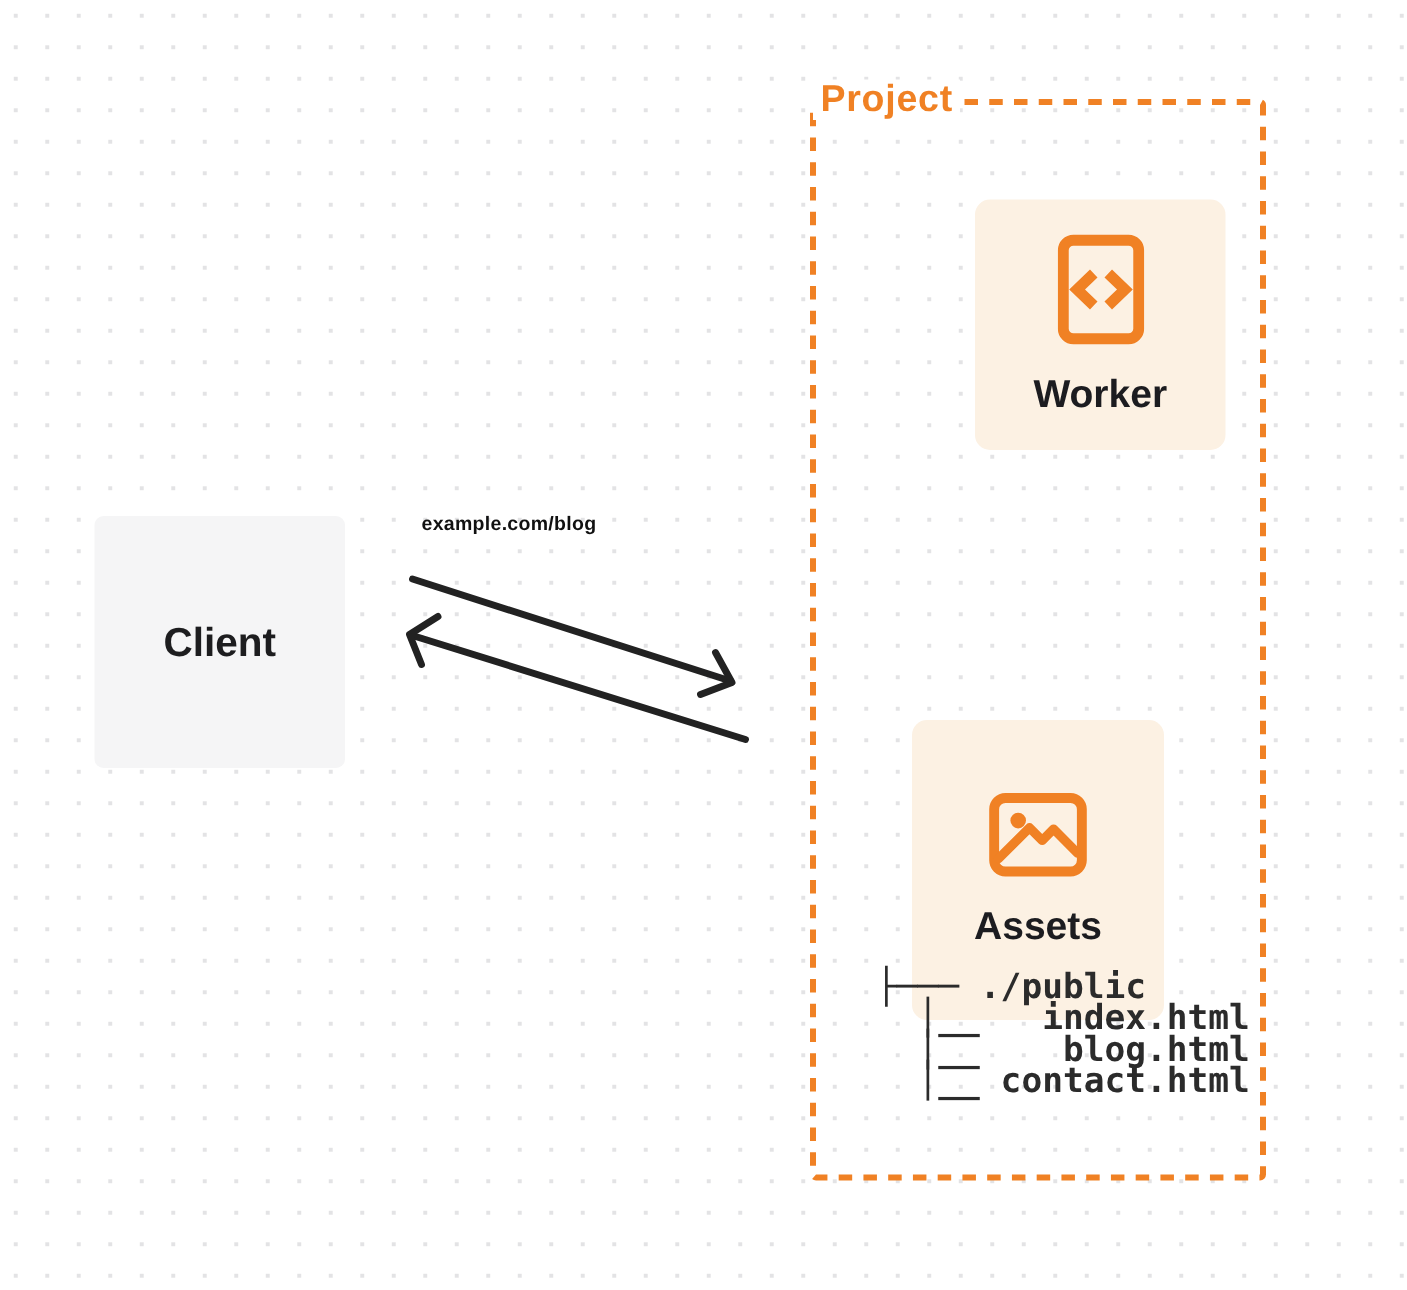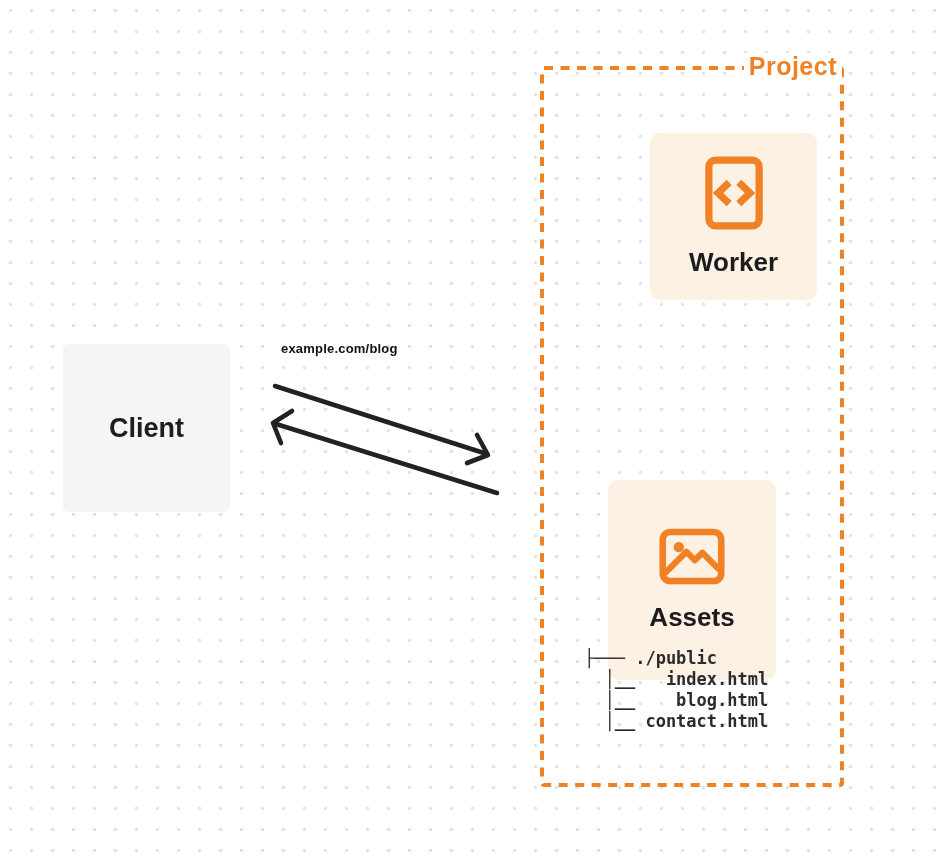--- a/index.html
+++ b/index.html
@@ -19,21 +19,21 @@
     background-size:21px 21px;
     font-family:"Liberation Sans",sans-serif;
     color:var(--text);
   }
   .overlay{
     position:absolute;left:0;top:0;width:938px;height:860px;
     pointer-events:none;
   }
   .project-label-wrap{
     position:absolute;left:542px;top:53px;width:300px;
-    text-align:right;z-index:2;
+    text-align:left;z-index:2;
   }
   .project-label{
     display:inline-block;
     background:#ffffff;
     padding:0 5px;
     font-size:25px;font-weight:bold;line-height:27px;
     color:var(--accent);
     letter-spacing:0.5px;
   }
   .client-box{
@@ -60,21 +60,21 @@
   }
   .worker-card{left:650px;top:133px;width:167px;height:167px;}
   .assets-card{left:608px;top:480px;width:168px;height:200px;}
   .card .icon{display:block;line-height:0;}
   .card-label{
     font-size:26px;font-weight:bold;color:#1C1C20;
   }
   .file-tree{
     position:absolute;left:584px;top:648px;
     font-family:"DejaVu Sans Mono","Liberation Mono",monospace;
-    font-size:17px;font-weight:bold;line-height:21px;
+    font-size:23px;font-weight:bold;line-height:21px;
     color:#2B2B2B;
     white-space:pre;
     z-index:1;
   }
 </style>
 </head>
 <body>
 
 <svg class="overlay" viewBox="0 0 938 860" xmlns="http://www.w3.org/2000/svg">
 

